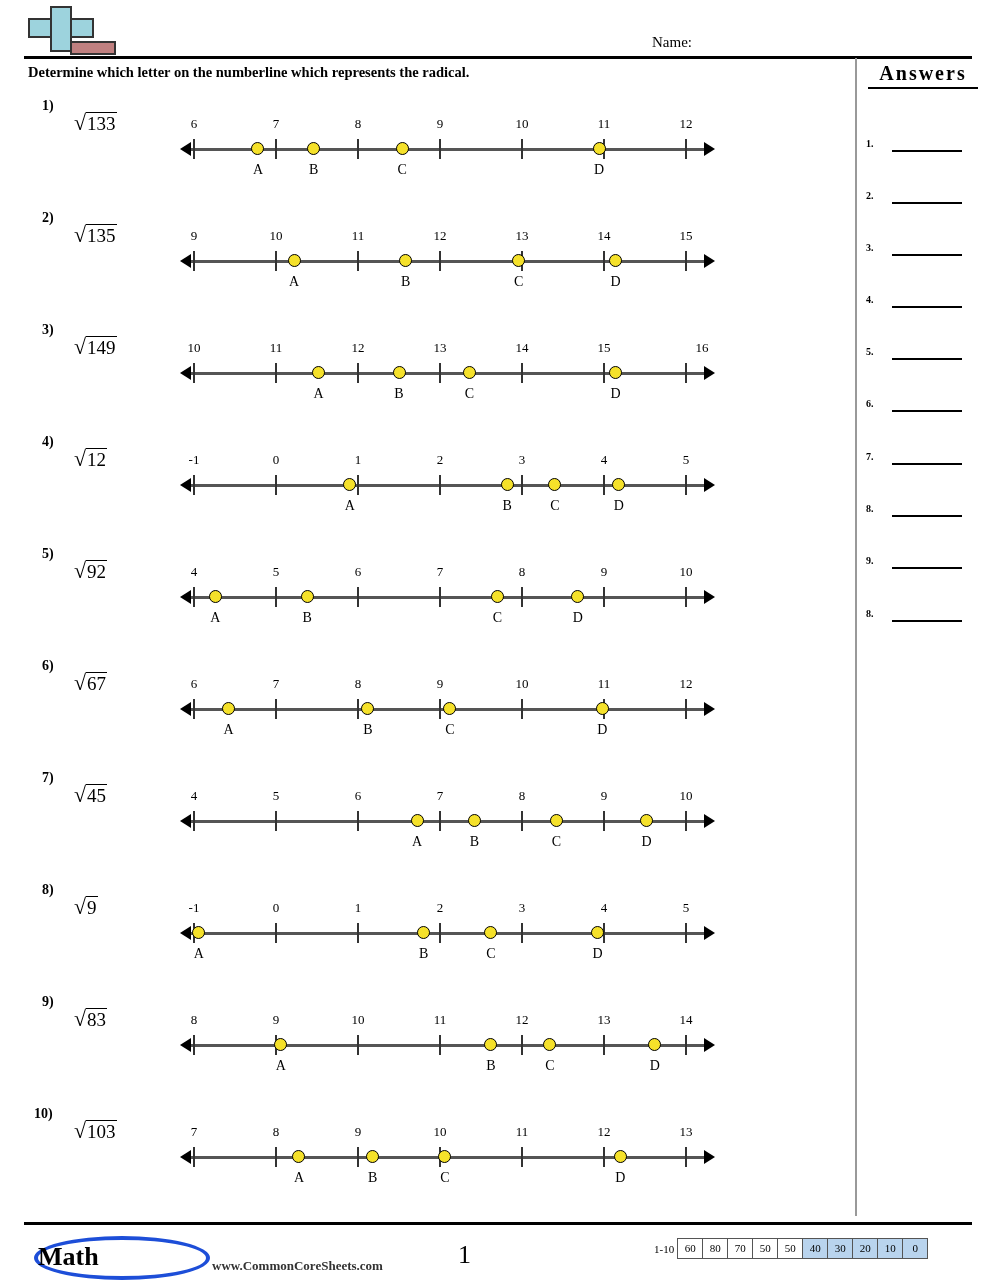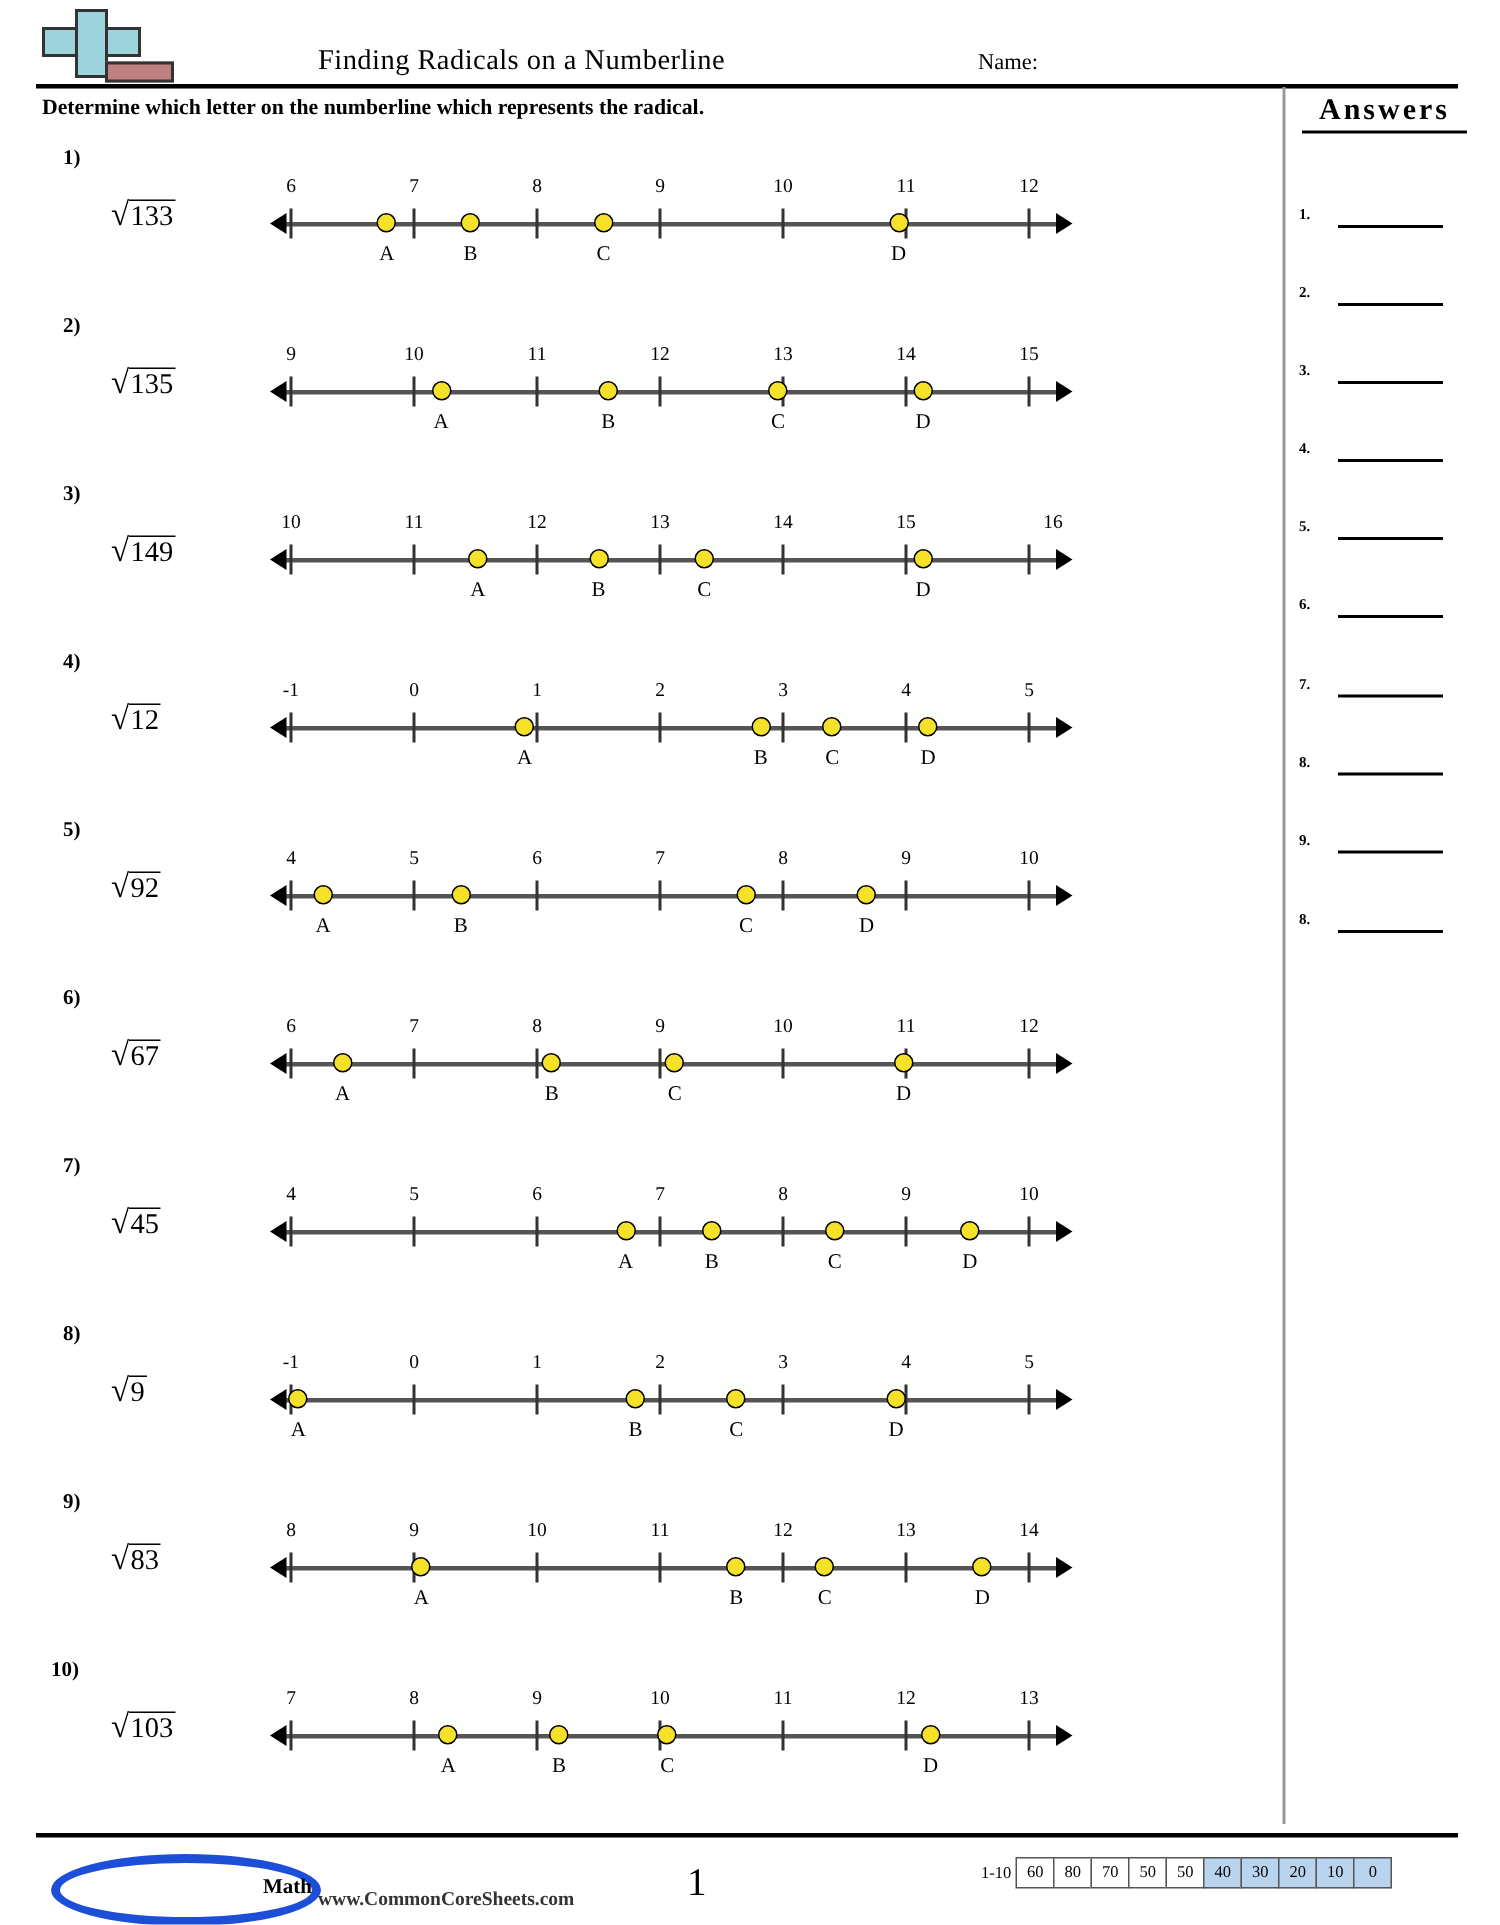--- a/index.html
+++ b/index.html
@@ -122,21 +122,21 @@
   }
   .prob-num {
     position: absolute;
     left: 42px; top: 0px;
     font-size: 14px;
     font-weight: bold;
   }
   .prob-num.wide { left: 34px; }
   .radical {
     position: absolute;
-    left: 74px; top: 32px;
+    left: 74px; top: 12px;
     font-size: 19px;
     white-space: nowrap;
   }
   .radical .rsym { font-size: 22px; }
   .radical .rnum {
     border-top: 1.5px solid #000;
     padding: 0 1px;
   }
 
   .numberline {
@@ -198,25 +198,25 @@
   #footer-rule {
     position: absolute;
     left: 24px; top: 1222px;
     width: 948px; height: 3px;
     background: #000;
   }
   #math-oval {
     position: absolute;
     left: 34px; top: 1236px;
     width: 168px; height: 36px;
-    border: 6px solid #1d4ed8;
+    border: 4px solid #1d4ed8;
     border-radius: 50%;
-    text-align: right;
+    text-align: left;
     line-height: 34px;
-    font-size: 14px;
+    font-size: 26px;
     font-weight: bold;
   }
   #site-url {
     position: absolute;
     left: 212px; top: 1258px;
     font-size: 13px;
     font-weight: bold;
     color: #333;
   }
   #page-number {
@@ -249,21 +249,20 @@
 </style>
 </head>
 <body>
 
 <div id="header">
   <div id="logo">
     <div class="logo-cross-h"></div>
     <div class="logo-cross-v"></div>
     <div class="logo-bar"></div>
   </div>
-  <div id="worksheet-title">Finding Radicals on a Numberline</div>
   <div id="name-label">Name:</div>
 </div>
 <div id="header-rule"></div>
 <div id="instructions">Determine which letter on the numberline which represents the radical.</div>
 
 <div id="answer-col-line"></div>
 <div id="answers-title">Answers</div>
 <div id="answer-list">
     <div class="answer-item" style="top: 130px;">
       <span class="answer-num">1.</span>

